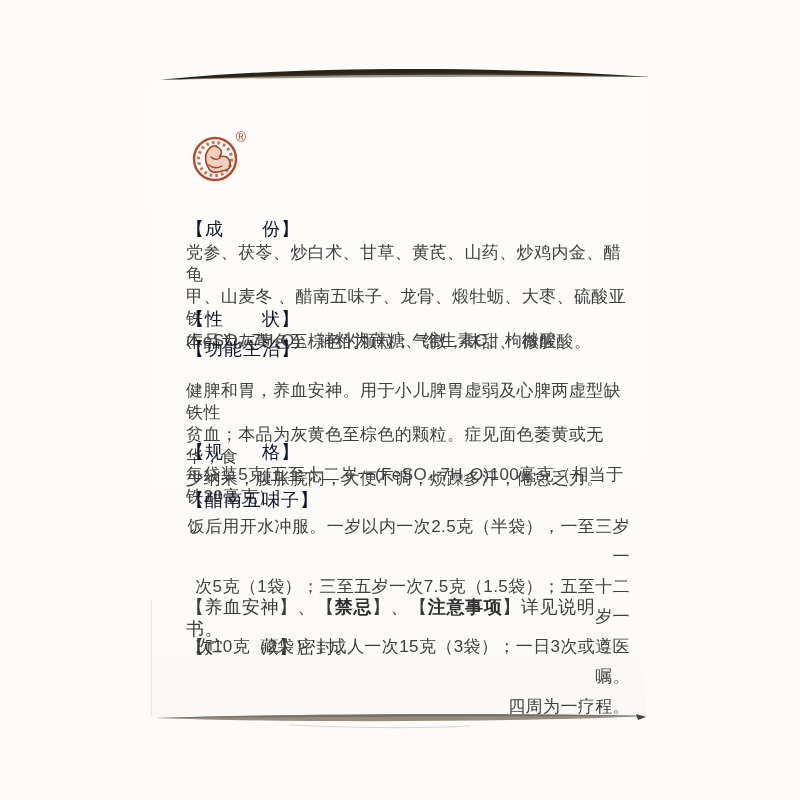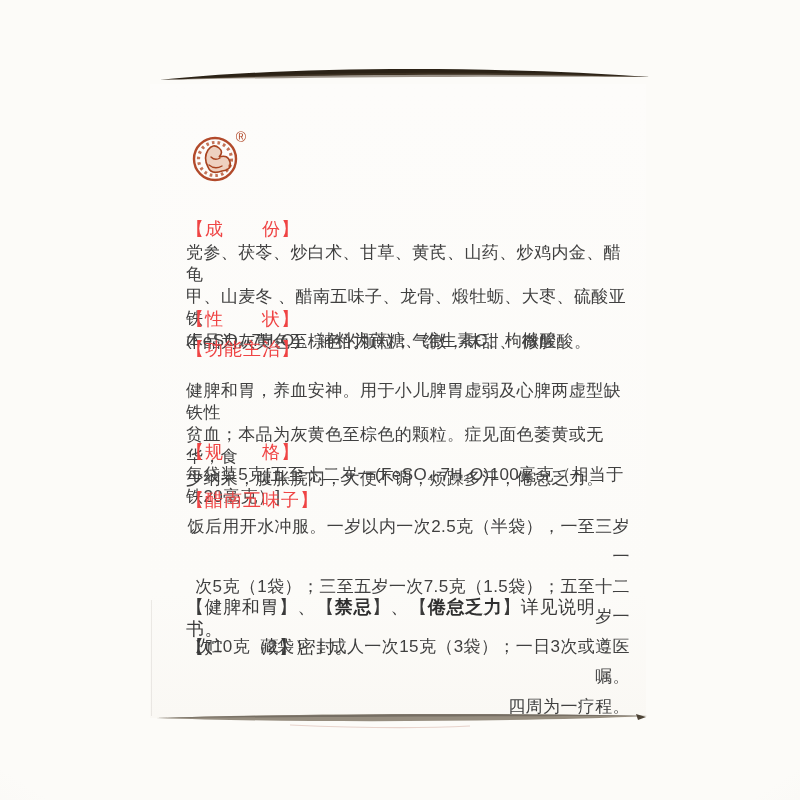--- a/index.html
+++ b/index.html
@@ -19,21 +19,21 @@
   }
   .left-edge{
     position:absolute;left:151px;top:600px;width:1px;height:116px;
     background:rgba(90,80,70,0.10);
   }
   .photo-line{position:absolute;left:0;top:0;}
   .logo-wrap{position:absolute;left:182px;top:126px;width:74px;height:62px;}
   .content-block{position:absolute;left:186px;width:444px;}
   .sec-heading{
     font-size:18px;line-height:22px;letter-spacing:1px;
-    color:#ef4444;white-space:pre-line;
+    color:#0f172a;white-space:pre-line;
   }
   .sec-body{
     font-size:17px;line-height:22px;letter-spacing:0.4px;
     color:#404040;white-space:pre-line;
   }
   .sec-body.tight{line-height:30px;text-align:right;}
   .footer-line{
     font-size:18px;line-height:22px;letter-spacing:0.6px;color:#3a3a3a;
   }
   .footer-line b{font-weight:bold;color:#2f2f2f;margin-top:32px;}
@@ -83,16 +83,16 @@
 <div class="content-block sec-heading" style="top:441px">【规　　格】</div>
 <div class="content-block sec-body" style="top:464px">每袋装5克[五至十二岁一(FeSO₄·7H₂O)100毫克（相当于铁20毫克）]</div>
 
 <div class="content-block sec-heading" style="top:489px">【醋南五味子】</div>
 <div class="content-block sec-body tight" style="top:512px">饭后用开水冲服。一岁以内一次2.5克（半袋），一至三岁一
 次5克（1袋）；三至五岁一次7.5克（1.5袋）；五至十二岁一
 次10克（2袋）；成人一次15克（3袋）；一日3次或遵医嘱。
 四周为一疗程。</div>
 
 <div class="content-block footer-line" style="top:596px">
-  <span>【健脾和胃】、【</span><b>禁忌</b><span>】、【</span><b>倦怠乏力</b><span>】详见说明书。</span>
+  <span>【养血安神】、【</span><b>禁忌</b><span>】、【</span><b>注意事项</b><span>】详见说明书。</span>
 </div>
 
 <div class="content-block footer-line" style="top:636px">【贮　　藏】密封。</div>
 
 </body></html>

